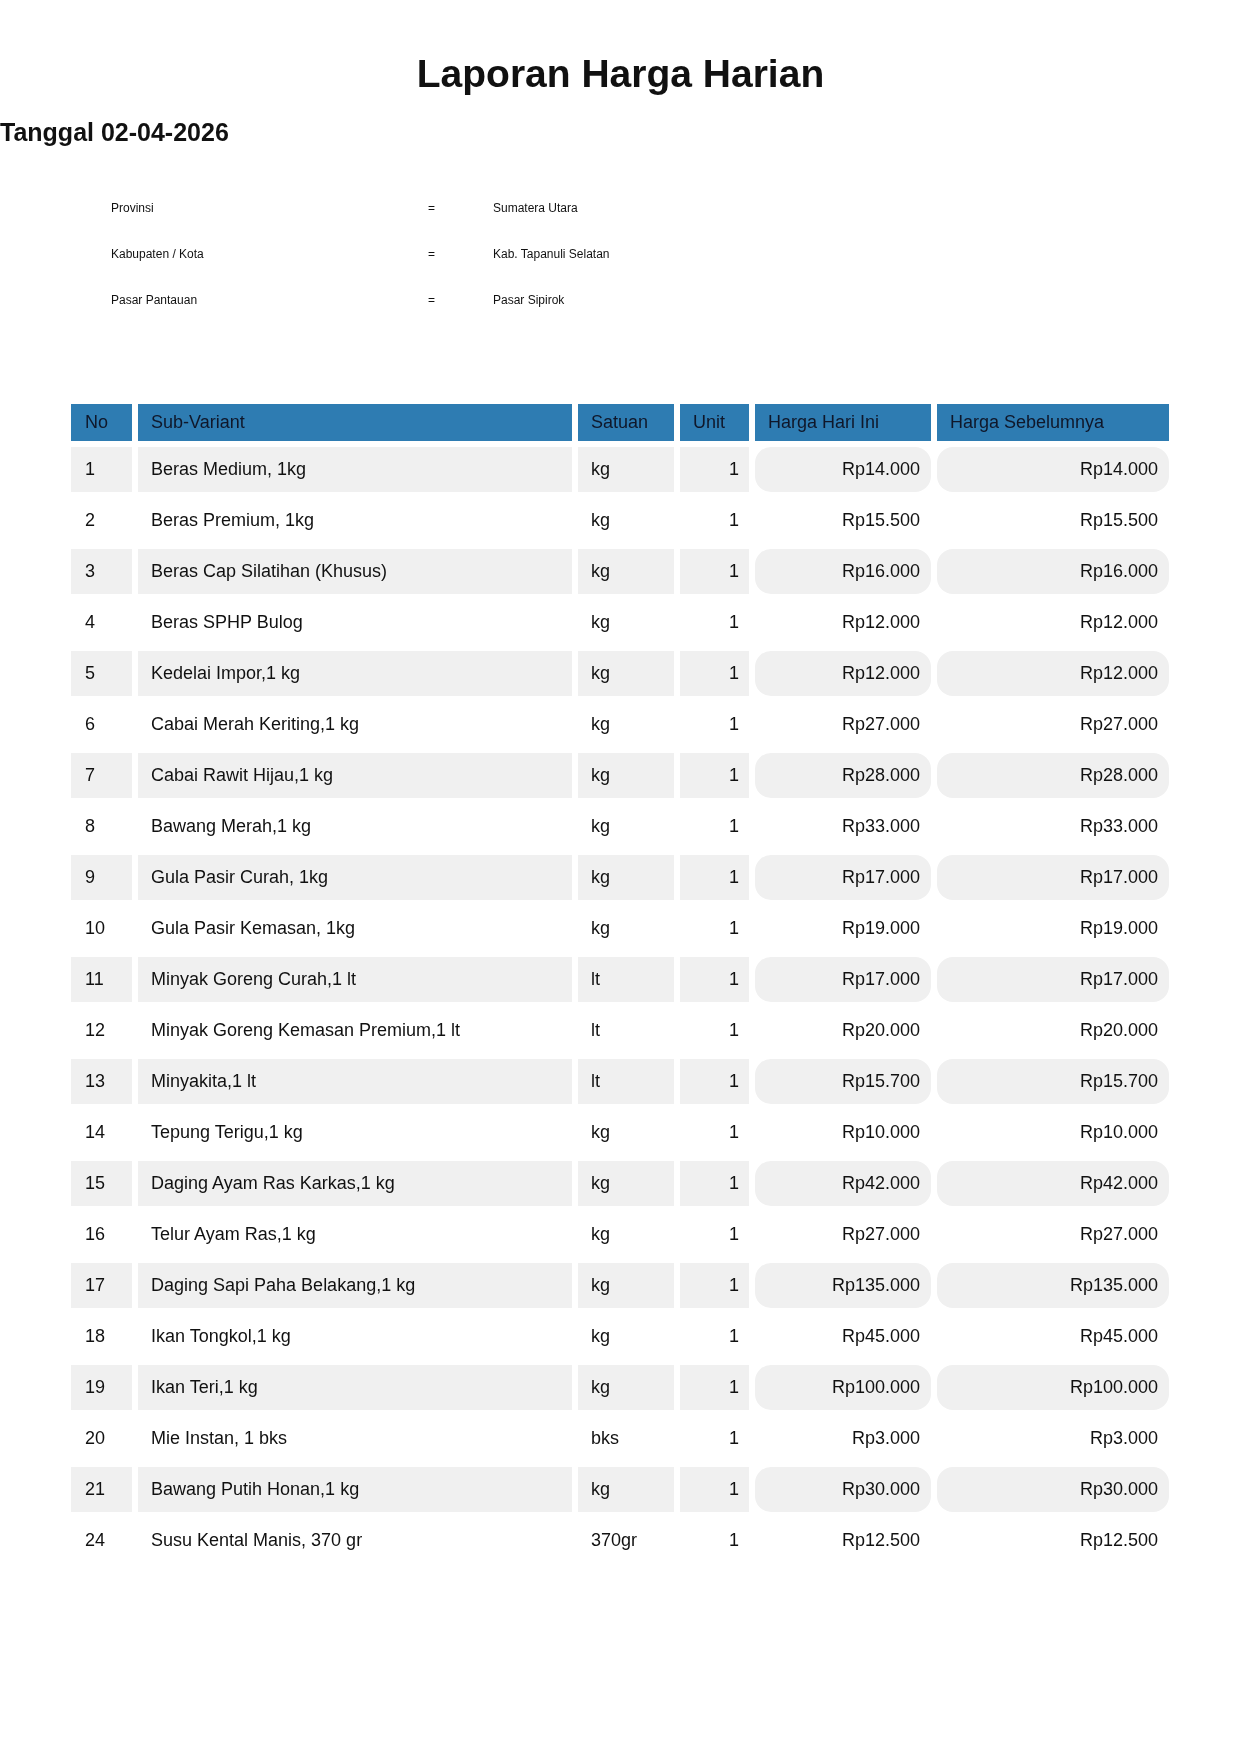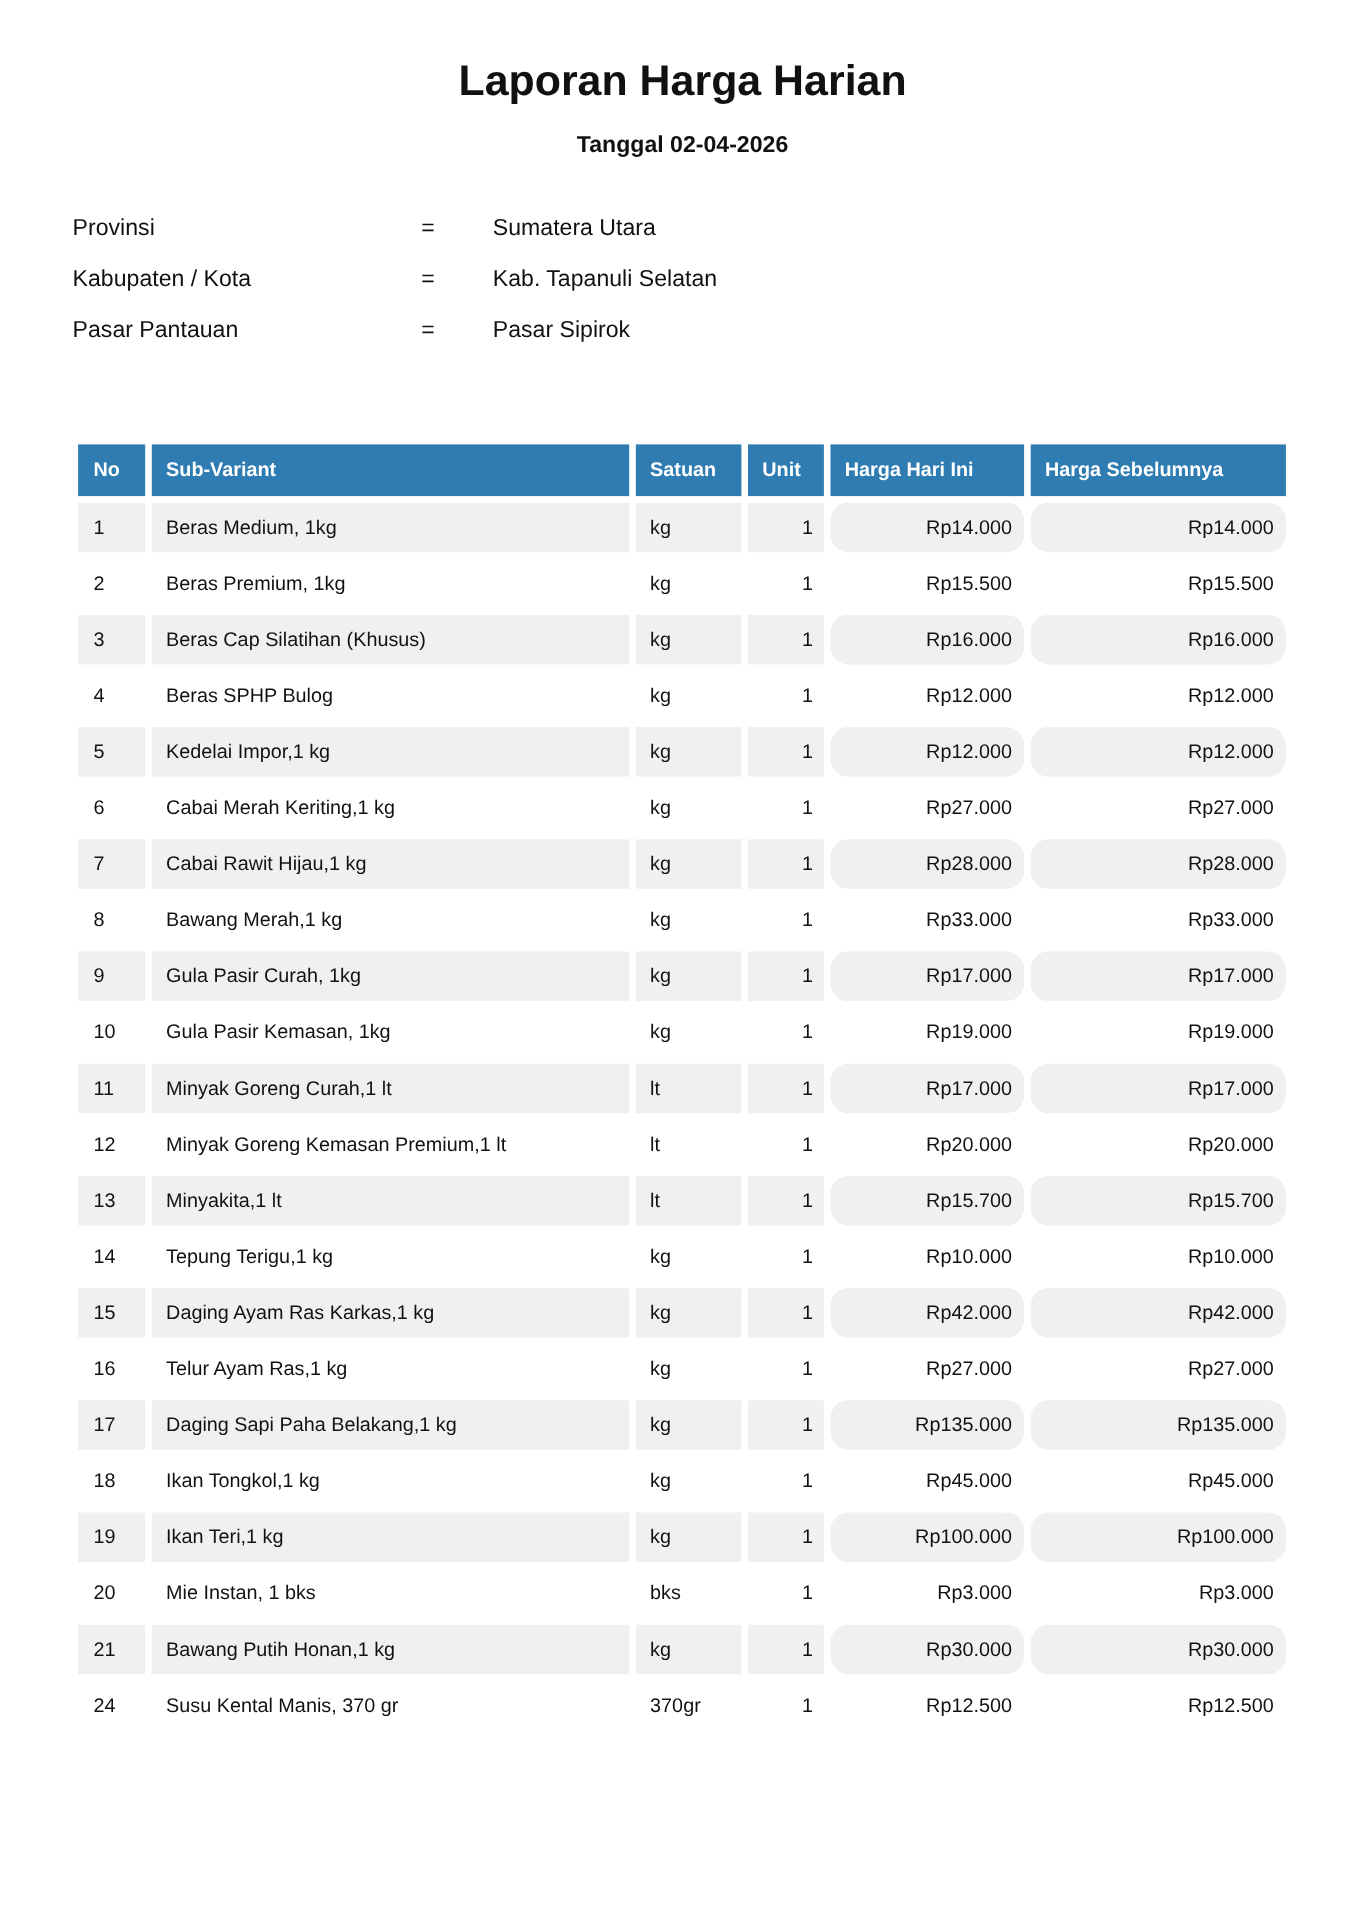--- a/index.html
+++ b/index.html
@@ -19,51 +19,50 @@
   }
   h1.title {
     margin: 52px 0 0 0;
     text-align: center;
     font-size: 39px;
     line-height: 44px;
     font-weight: bold;
   }
   h2.subtitle {
     margin: 24px 0 0 0;
-    text-align: center;
-    font-size: 21px;
+    font-size: 25px;
     line-height: 24px;
     font-weight: bold;
   }
   .info-block { margin-top: 41px; }
   .info-row {
     display: flex;
     align-items: center;
     height: 46px;
-    padding-left: 66px;
-    font-size: 21px;
+    padding-left: 111px;
+    font-size: 12px;
   }
   .info-label { width: 317px; }
   .info-sep   { width: 65px; }
   .info-value { flex: 1; }
 
   table.price-table {
     border-collapse: separate;
     border-spacing: 6px;
     table-layout: fixed;
     width: 1110px;
     margin: 75px 0 0 65px;
   }
   th {
     background: var(--header-bg);
-    color: #ffffff;
+    color: #0f172a;
     font-size: 18px;
-    font-weight: bold;
+    font-weight: normal;
     text-align: left;
-    height: 47px;
+    height: 37px;
     padding: 0 0 0 13px;
     white-space: nowrap;
     overflow: hidden;
   }
   td {
     font-size: 18px;
     height: 45px;
     padding: 0 0 0 13px;
     white-space: nowrap;
     overflow: hidden;

